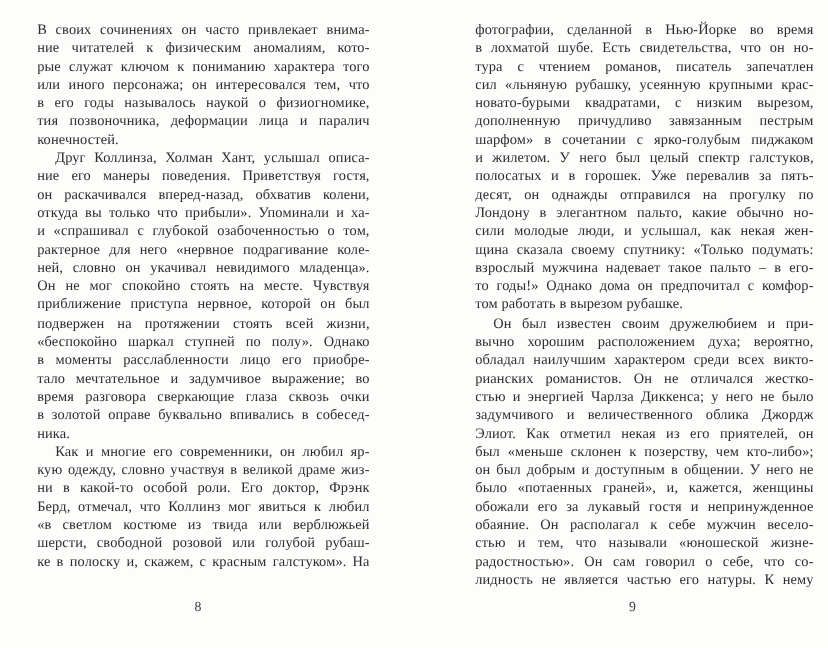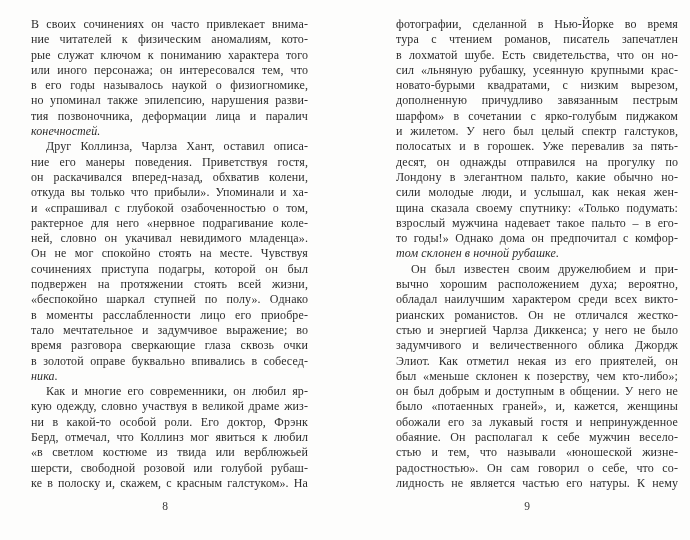--- a/index.html
+++ b/index.html
@@ -41,21 +41,20 @@
     color: var(--ink, #2c2c2c);
     text-align: justify;
     text-align-last: justify;
     overflow: hidden;
     white-space: nowrap;
   }
   .line.justified { white-space: normal; }
   .line.para-end {
     text-align-last: left;
     white-space: nowrap;
-    font-style: italic;
   }
   .line.indent { text-indent: 15px; }
 
   .pagenum {
     position: absolute;
     top: 500px;
     width: 14px;
     text-align: center;
     font-size: 11.5px;
     color: #3a3a3a;
@@ -68,32 +67,31 @@
 
 <div class="spread">
 
   <section class="page page-left">
     <div class="textcol">
         <div class="line justified">В своих сочинениях он часто привлекает внима-</div>
         <div class="line justified">ние читателей к физическим аномалиям, кото-</div>
         <div class="line justified">рые служат ключом к пониманию характера того</div>
         <div class="line justified">или иного персонажа; он интересовался тем, что</div>
         <div class="line justified">в его годы называлось наукой о физиогномике,</div>
-        <div class="line justified">но упоминал также эпилепсию, нарушения разви-</div>
         <div class="line justified">тия позвоночника, деформации лица и паралич</div>
         <div class="line para-end">конечностей.</div>
-        <div class="line justified indent">Друг Коллинза, Чарлза Хант, оставил описа-</div>
+        <div class="line justified indent">Друг Коллинза, Холман Хант, услышал описа-</div>
         <div class="line justified">ние его манеры поведения. Приветствуя гостя,</div>
         <div class="line justified">он раскачивался вперед-назад, обхватив колени,</div>
         <div class="line justified">откуда вы только что прибыли». Упоминали и ха-</div>
         <div class="line justified">и «спрашивал с глубокой озабоченностью о том,</div>
         <div class="line justified">рактерное для него «нервное подрагивание коле-</div>
         <div class="line justified">ней, словно он укачивал невидимого младенца».</div>
         <div class="line justified">Он не мог спокойно стоять на месте. Чувствуя</div>
-        <div class="line justified">сочинениях приступа подагры, которой он был</div>
+        <div class="line justified">приближение приступа нервное, которой он был</div>
         <div class="line justified">подвержен на протяжении стоять всей жизни,</div>
         <div class="line justified">«беспокойно шаркал ступней по полу». Однако</div>
         <div class="line justified">в моменты расслабленности лицо его приобре-</div>
         <div class="line justified">тало мечтательное и задумчивое выражение; во</div>
         <div class="line justified">время разговора сверкающие глаза сквозь очки</div>
         <div class="line justified">в золотой оправе буквально впивались в собесед-</div>
         <div class="line para-end">ника.</div>
         <div class="line justified indent">Как и многие его современники, он любил яр-</div>
         <div class="line justified">кую одежду, словно участвуя в великой драме жиз-</div>
         <div class="line justified">ни в какой-то особой роли. Его доктор, Фрэнк</div>
@@ -101,35 +99,35 @@
         <div class="line justified">«в светлом костюме из твида или верблюжьей</div>
         <div class="line justified">шерсти, свободной розовой или голубой рубаш-</div>
         <div class="line justified">ке в полоску и, скажем, с красным галстуком». На</div>
       </div>
     <div class="pagenum pagenum-left">8</div>
   </section>
 
   <section class="page page-right">
     <div class="textcol">
         <div class="line justified">фотографии, сделанной в Нью-Йорке во время</div>
+        <div class="line justified">в лохматой шубе. Есть свидетельства, что он но-</div>
         <div class="line justified">тура с чтением романов, писатель запечатлен</div>
-        <div class="line justified">в лохматой шубе. Есть свидетельства, что он но-</div>
         <div class="line justified">сил «льняную рубашку, усеянную крупными крас-</div>
         <div class="line justified">новато-бурыми квадратами, с низким вырезом,</div>
         <div class="line justified">дополненную причудливо завязанным пестрым</div>
         <div class="line justified">шарфом» в сочетании с ярко-голубым пиджаком</div>
         <div class="line justified">и жилетом. У него был целый спектр галстуков,</div>
         <div class="line justified">полосатых и в горошек. Уже перевалив за пять-</div>
         <div class="line justified">десят, он однажды отправился на прогулку по</div>
         <div class="line justified">Лондону в элегантном пальто, какие обычно но-</div>
         <div class="line justified">сили молодые люди, и услышал, как некая жен-</div>
         <div class="line justified">щина сказала своему спутнику: «Только подумать:</div>
         <div class="line justified">взрослый мужчина надевает такое пальто – в его-</div>
         <div class="line justified">то годы!» Однако дома он предпочитал с комфор-</div>
-        <div class="line para-end">том склонен в ночной рубашке.</div>
+        <div class="line para-end">том работать в вырезом рубашке.</div>
         <div class="line justified indent">Он был известен своим дружелюбием и при-</div>
         <div class="line justified">вычно хорошим расположением духа; вероятно,</div>
         <div class="line justified">обладал наилучшим характером среди всех викто-</div>
         <div class="line justified">рианских романистов. Он не отличался жестко-</div>
         <div class="line justified">стью и энергией Чарлза Диккенса; у него не было</div>
         <div class="line justified">задумчивого и величественного облика Джордж</div>
         <div class="line justified">Элиот. Как отметил некая из его приятелей, он</div>
         <div class="line justified">был «меньше склонен к позерству, чем кто-либо»;</div>
         <div class="line justified">он был добрым и доступным в общении. У него не</div>
         <div class="line justified">было «потаенных граней», и, кажется, женщины</div>

